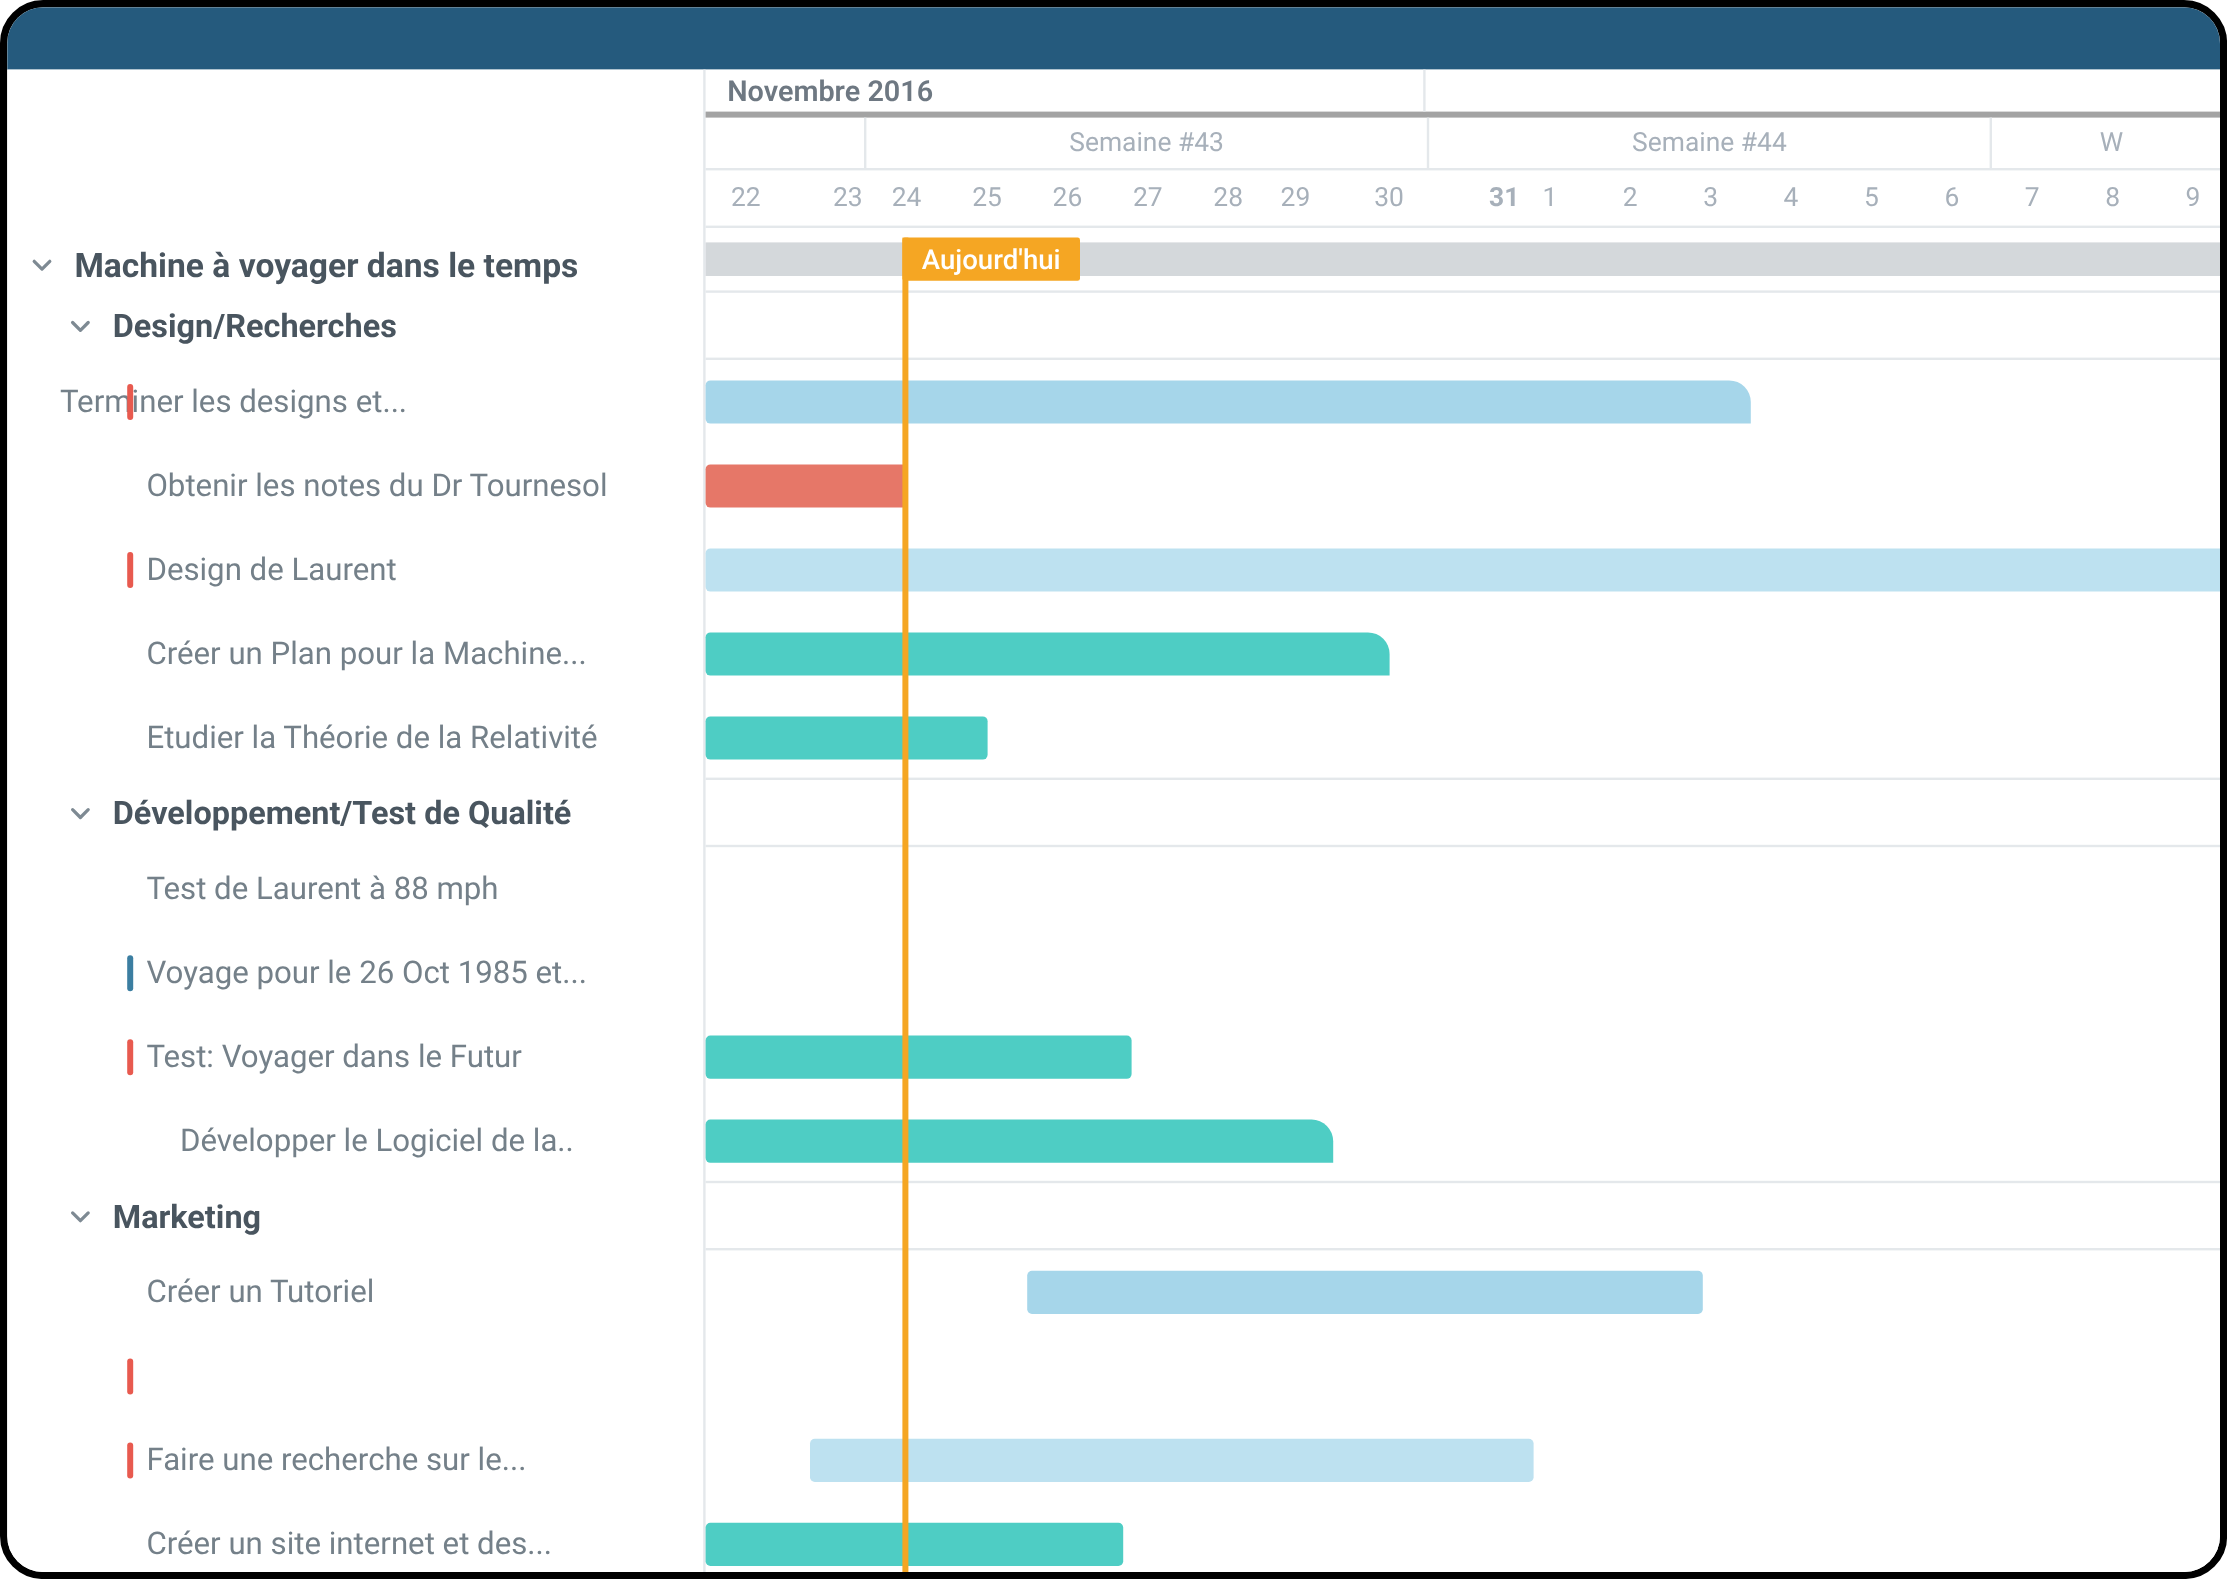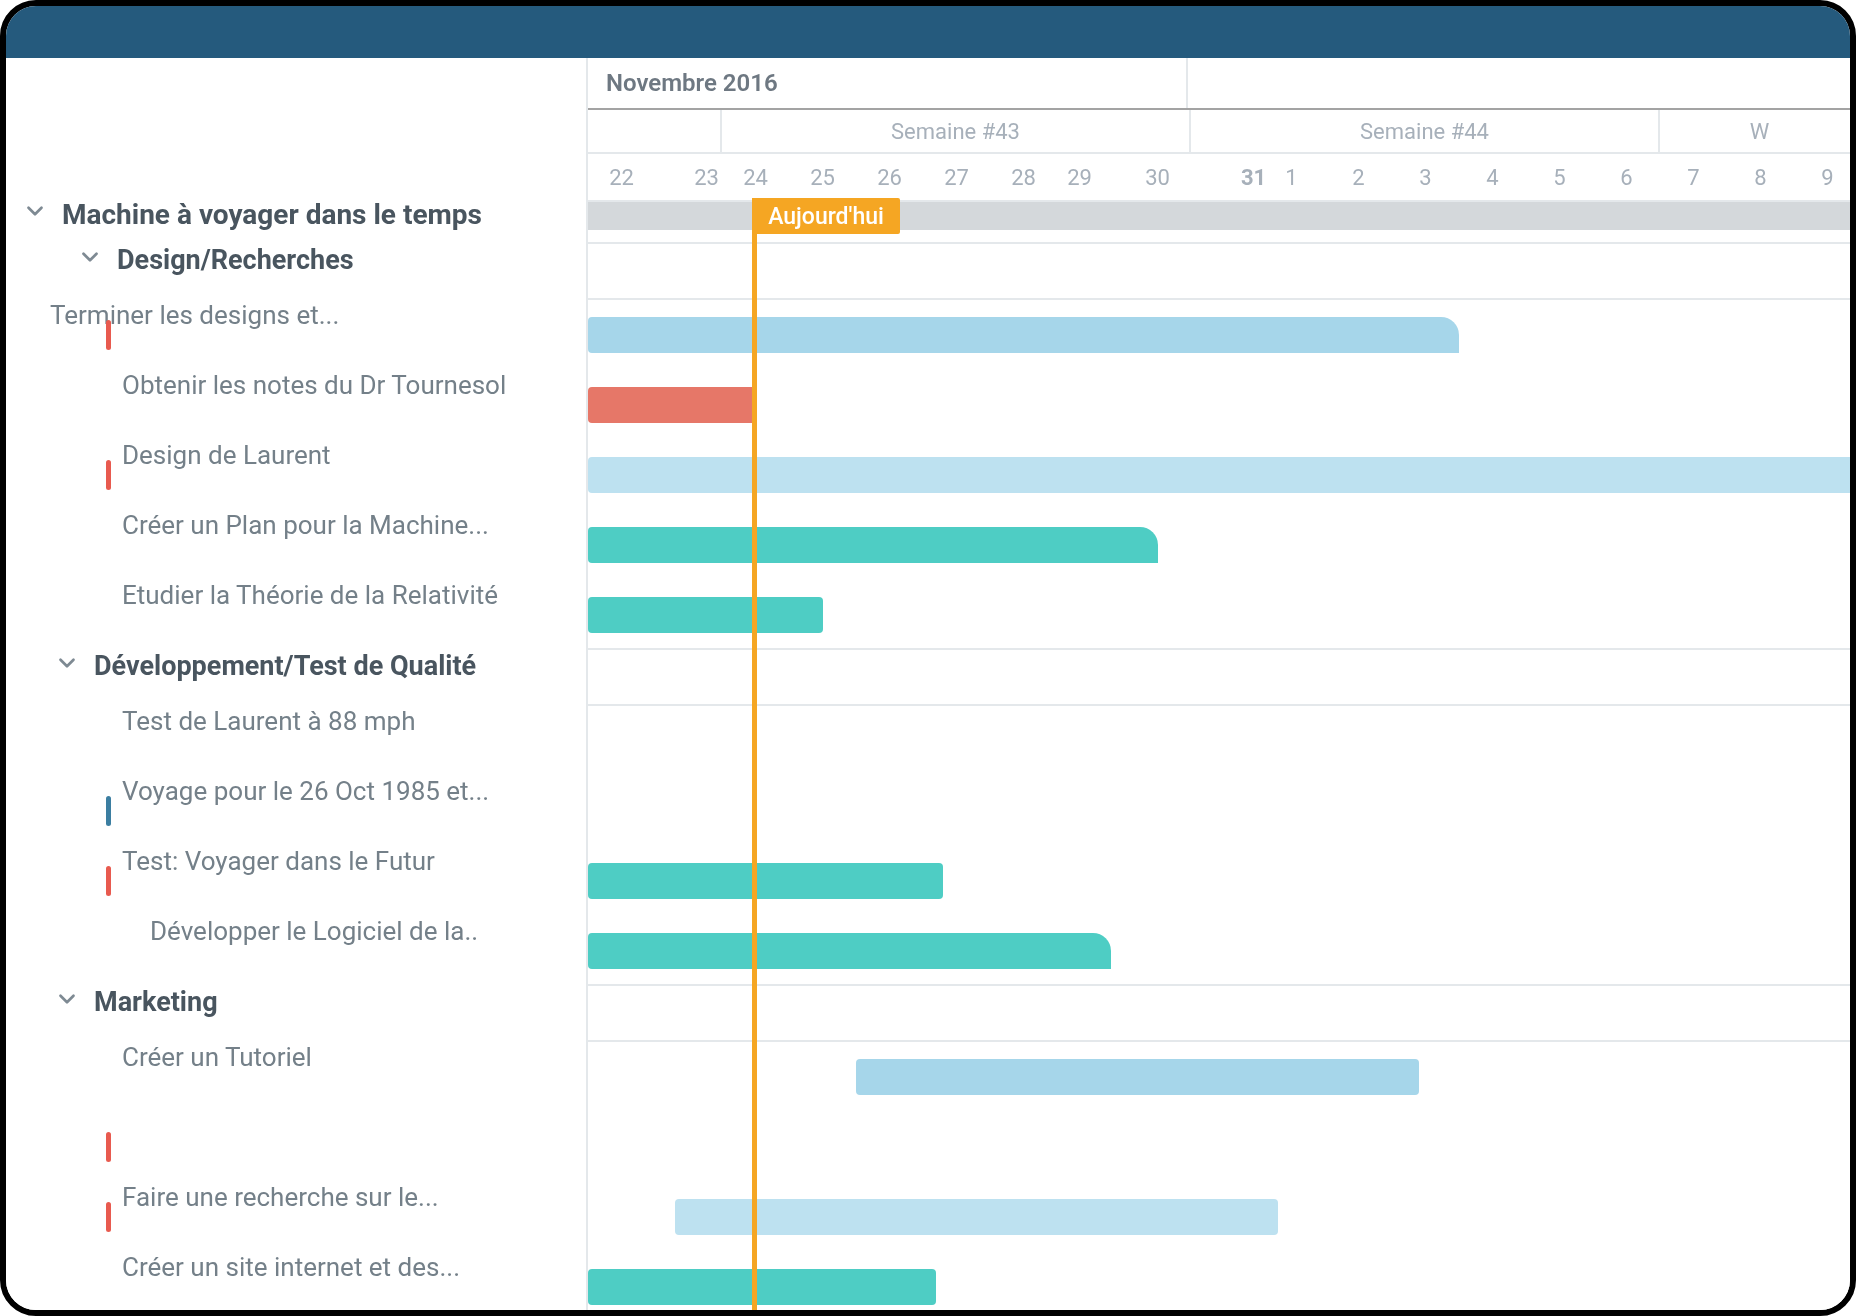--- a/index.html
+++ b/index.html
@@ -47,22 +47,22 @@
     right: 0;
     top: 0;
     bottom: 0;
     background: #fff;
     border-left: 2px solid #e4e8eb;
   }
 
   
   .tl-header { position: relative; }
   .month-row {
-    height: 52px;
-    border-bottom: 2px solid #a3a3a3;
+    height: 40px;
+    border-bottom: 5px solid #a3a3a3;
     display: flex;
     align-items: center;
   }
   .month-cell {
     width: 600px;
     height: 100%;
     border-right: 2px solid #e4e8eb;
     display: flex;
     align-items: center;
     padding-left: 18px;
@@ -162,20 +162,21 @@
   
   .tree {
     position: absolute;
     left: 0; right: 0;
     top: 140px;  
   }
   .tree-row {
     position: absolute;
     left: 0; right: 16px;
     display: flex;
+    align-items: center;
     height: 70px;
     font-size: 26px;
     color: #748089;
     white-space: nowrap;
   }
   .tree-row.level0 { font-weight: 700; color: #49555f; font-size: 28px; padding-left: 16px; height: 46px; }
   .tree-row.level1 { font-weight: 700; color: #49555f; font-size: 27px; padding-left: 48px; height: 52px; }
   .tree-row.task   { padding-left: 116px; }
   .chevron {
     width: 26px; height: 26px;
@@ -203,21 +204,21 @@
   <div class="content">
 
     <div class="sidebar">
       <div class="tree" id="tree">
           <div class="tree-row level0" style="top: 0px; height: 46px;">
             <span class="chevron"><svg viewBox="0 0 24 24">
                 <path d="M6 9l6 6 6-6"></path>
               </svg></span>
             <span>Machine à voyager dans le temps</span>
           </div>
-          <div class="tree-row level1" style="top: 46px; height: 56px; margin-left: 23px;">
+          <div class="tree-row level1" style="top: 46px; height: 56px;">
             <span class="chevron"><svg viewBox="0 0 24 24">
                 <path d="M6 9l6 6 6-6"></path>
               </svg></span>
             <span>Design/Recherches</span>
           </div>
           <div class="tree-row task" style="top: 102px; height: 70px; padding-left: 44px;">
             <span class="flag flag-red" style="left:100px;top:20px"></span>
             <span>Terminer les designs et...</span>
           </div>
           <div class="tree-row task" style="top: 172px; height: 70px;">

